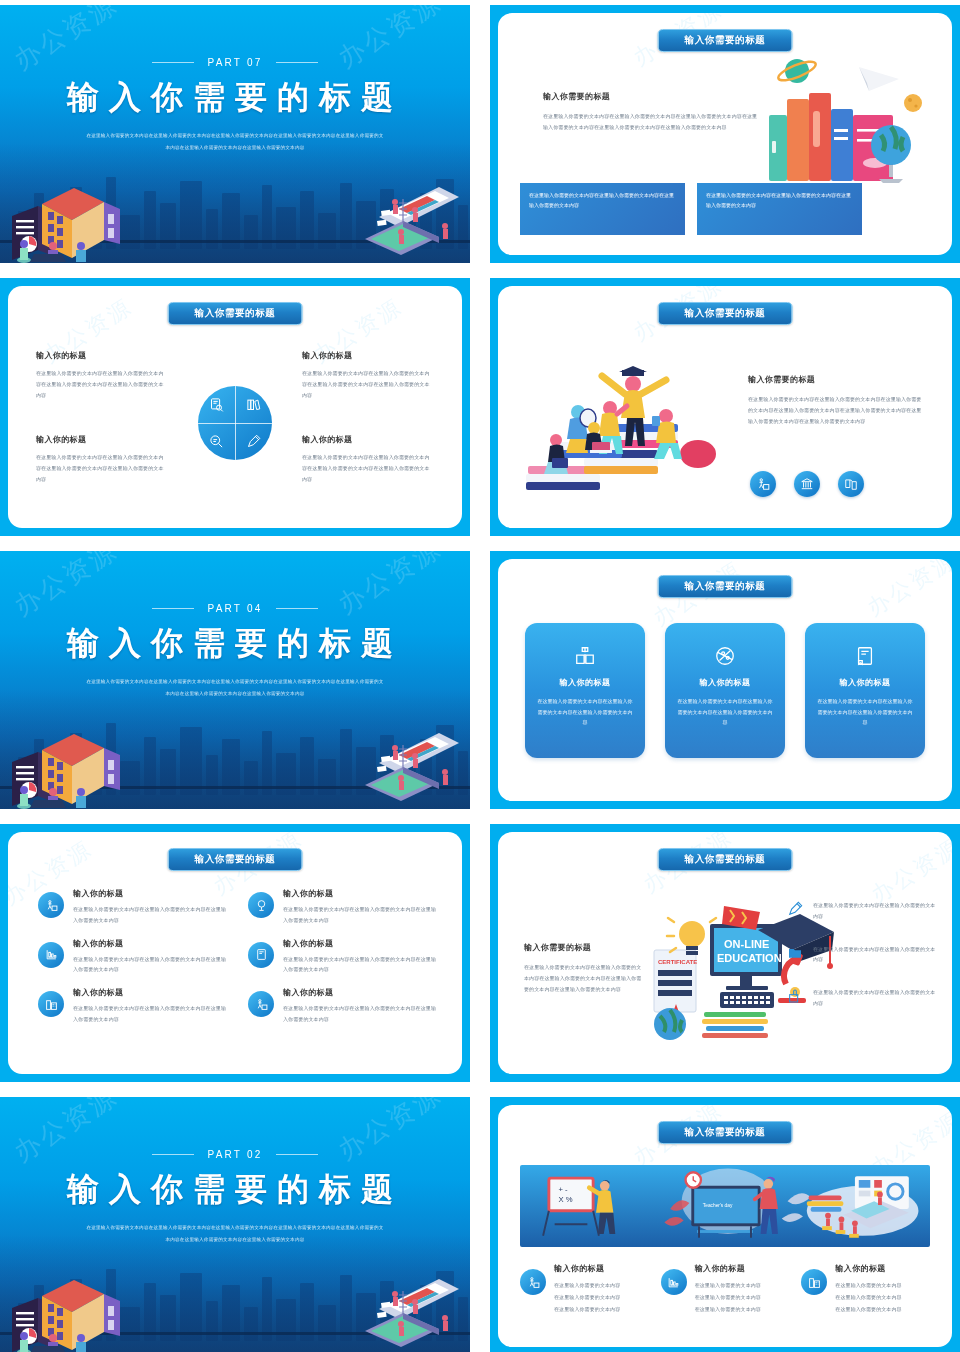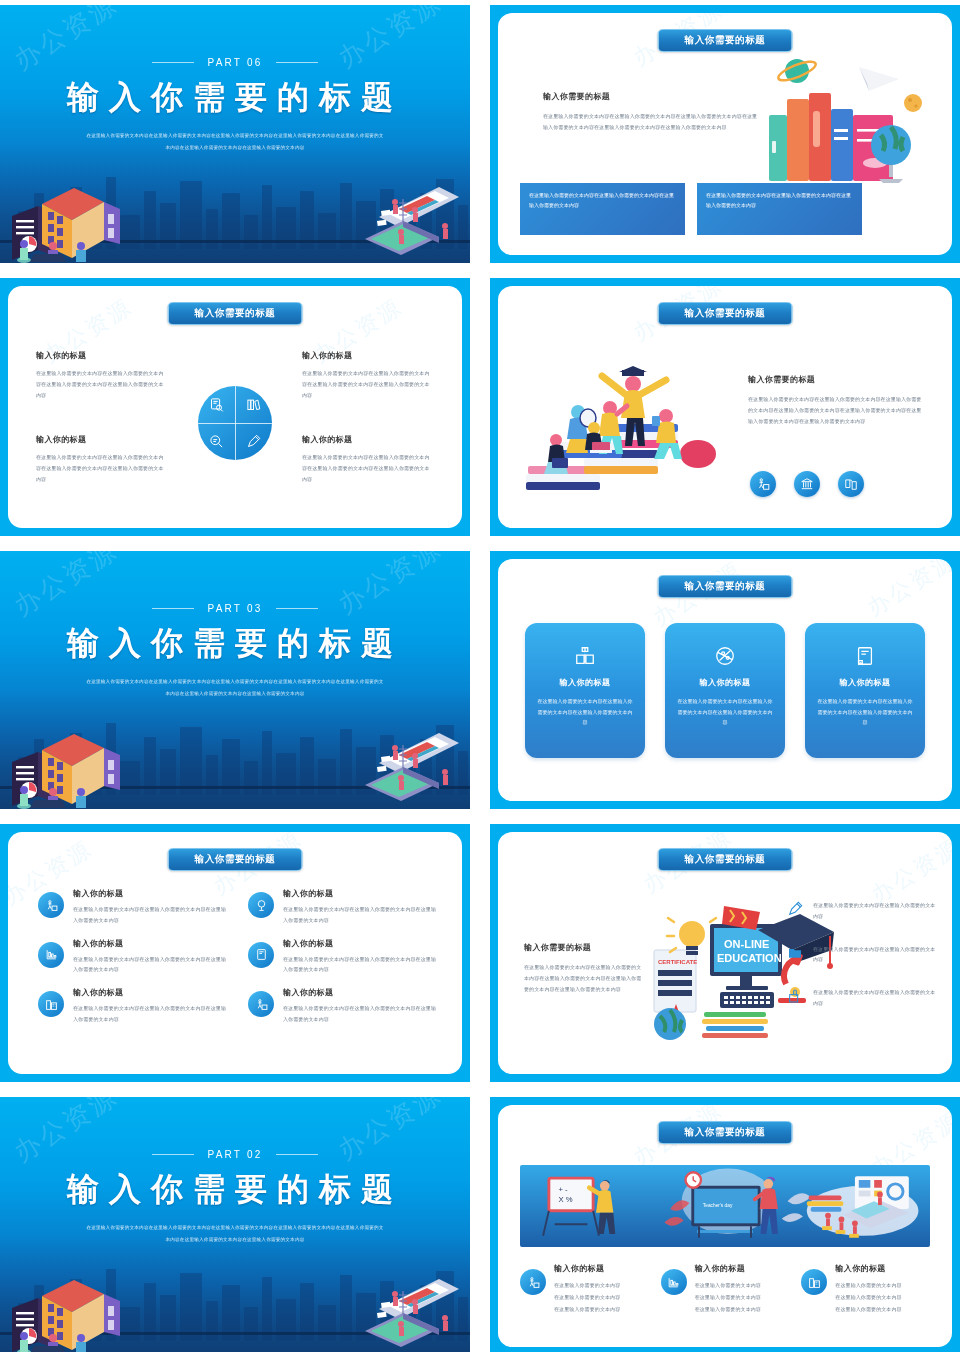--- a/index.html
+++ b/index.html
@@ -272,21 +272,21 @@
           <circle cx="54" cy="55" r="3"></circle>
       </g>
       <g stroke="#7b7fb8" stroke-width="1.2" fill="none">
         <path d="M56 22 L56 46 M52 26 L60 26 M52 32 L60 32 M52 38 L60 38"></path>
       </g>
     </svg>
 
     <div class="cover-inner">
       <div class="part-row">
         <span class="part-line"></span>
-        <span class="part-label">PART 06</span>
+        <span class="part-label">PART 07</span>
         <span class="part-line"></span>
       </div>
       <div class="cover-title">输入你需要的标题</div>
       <div class="cover-sub">在这里输入你需要的文本内容在这里输入你需要的文本内容在这里输入你需要的文本内容在这里输入你需要的文本内容在这里输入你需要的文本内容在这里输入你需要的文本内容在这里输入你需要的文本内容</div>
     </div>
   </div>
 
   <div class="slide content">
     <div class="card">
       <div class="wmc" style="left:130px;top:6px">办公资源</div>
@@ -566,21 +566,21 @@
           <circle cx="54" cy="55" r="3"></circle>
       </g>
       <g stroke="#7b7fb8" stroke-width="1.2" fill="none">
           <path d="M56 22 L56 46 M52 26 L60 26 M52 32 L60 32 M52 38 L60 38"></path>
         </g>
     </svg>
 
     <div class="cover-inner">
       <div class="part-row">
         <span class="part-line"></span>
-        <span class="part-label">PART 03</span>
+        <span class="part-label">PART 04</span>
         <span class="part-line"></span>
       </div>
       <div class="cover-title">输入你需要的标题</div>
       <div class="cover-sub">在这里输入你需要的文本内容在这里输入你需要的文本内容在这里输入你需要的文本内容在这里输入你需要的文本内容在这里输入你需要的文本内容在这里输入你需要的文本内容在这里输入你需要的文本内容</div>
     </div>
   </div>
 
   <div class="slide content">
     <div class="card">
       <div class="wmc" style="left:150px;top:20px">办公资源</div>

